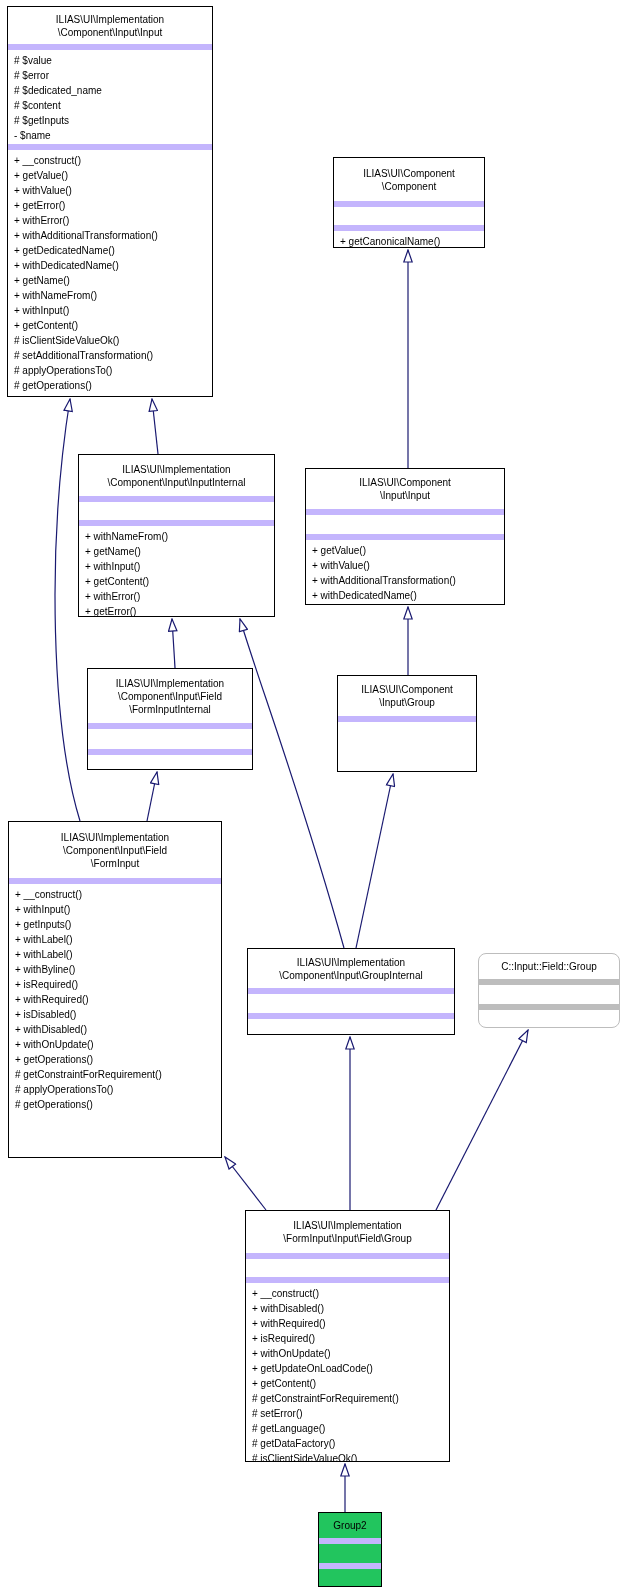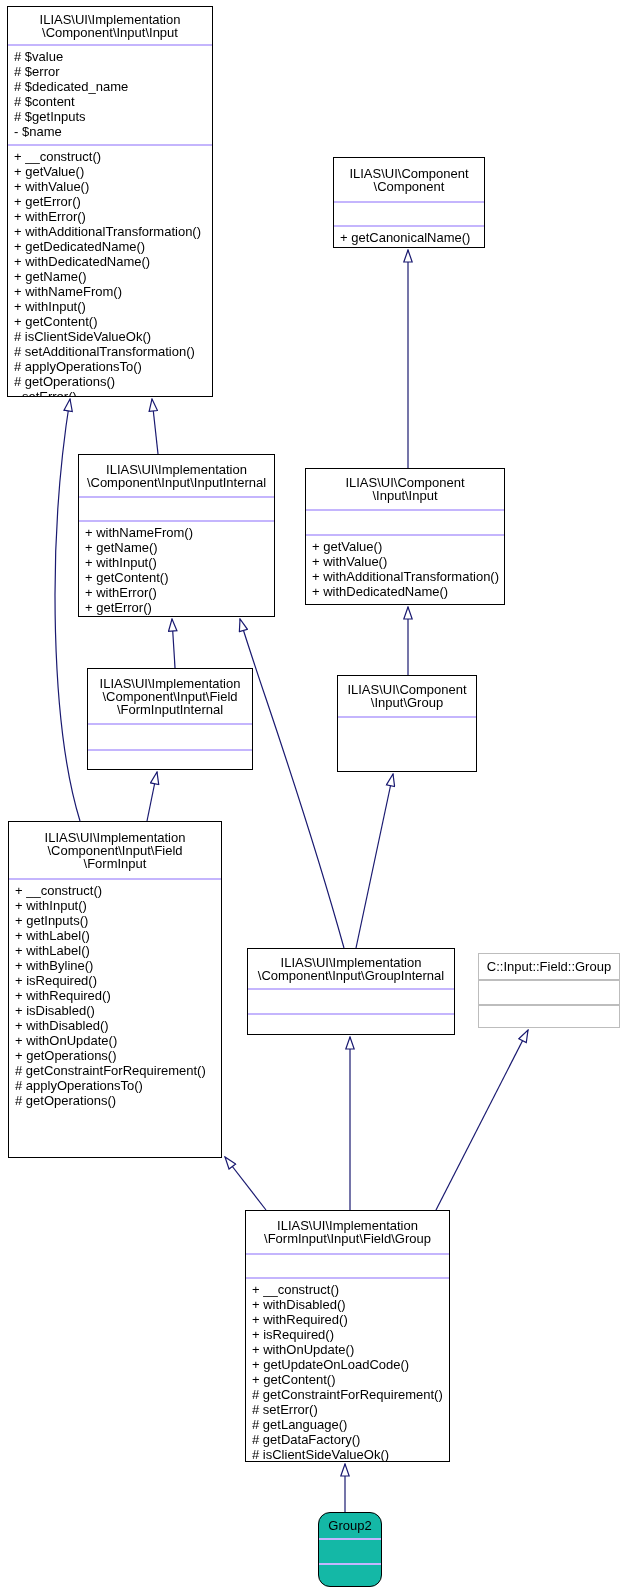--- a/index.html
+++ b/index.html
@@ -1,21 +1,21 @@
 <!DOCTYPE html>
 <html><head>
 <meta charset="utf-8">
 <style>
   html,body{margin:0;padding:0;background:#ffffff;}
   #stage{
     position:relative;
     width:633px;height:1595px;
     background:#ffffff;
     font-family:"Liberation Sans", sans-serif;
-    font-size:13px;
+    font-size:10px;
     color:#000;
     overflow:hidden;
   }
   .uml-box{
     position:absolute;
     box-sizing:border-box;
     background:#ffffff;
     border:1px solid #000000;
     display:flex;
     flex-direction:column;
@@ -24,30 +24,30 @@
     flex:0 0 auto;
     display:flex;
     flex-direction:column;
     justify-content:center;
     text-align:center;
     line-height:13px;
     overflow:hidden;
   }
   .uml-sec{
     flex:0 0 auto;
-    border-top:2px solid #c4b5fd;
+    border-top:6px solid #c4b5fd;
     padding:3px 2px 0 6px;
     box-sizing:border-box;
     overflow:hidden;
   }
   .uml-sec.methods{flex:1 1 auto;}
   .uml-row{line-height:15px;white-space:nowrap;}
-  .uml-box.external{border-color:#bdbdbd;}
+  .uml-box.external{border-color:#bdbdbd;border-radius:8px;}
   .uml-box.external .uml-sec{border-top-color:#bdbdbd;}
-  .uml-box.highlight{background:#14b8a6;border-radius:12px;}
+  .uml-box.highlight{background:#22c55e;}
   #edge-layer{
     position:absolute;left:0;top:0;width:633px;height:1595px;
     pointer-events:none;
   }
 </style>
 </head>
 <body>
 
 <div id="stage">
     <div class="uml-box" style="left: 7px; top: 6px; width: 206px; height: 391px;">

